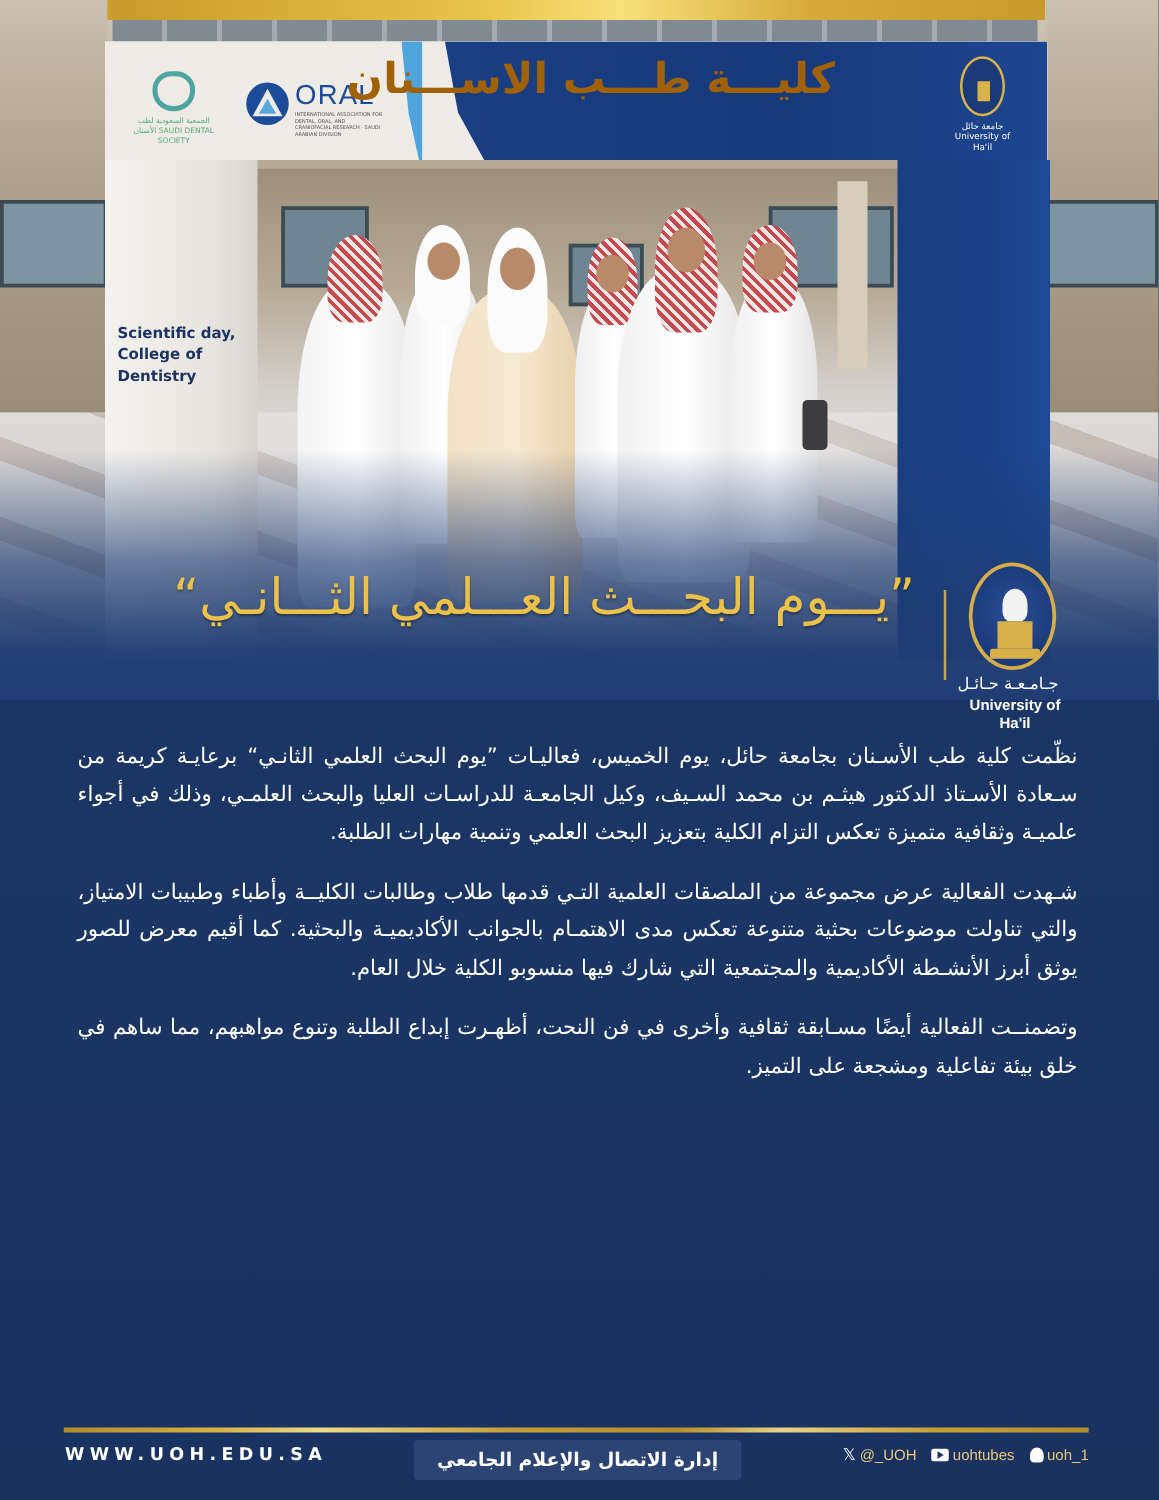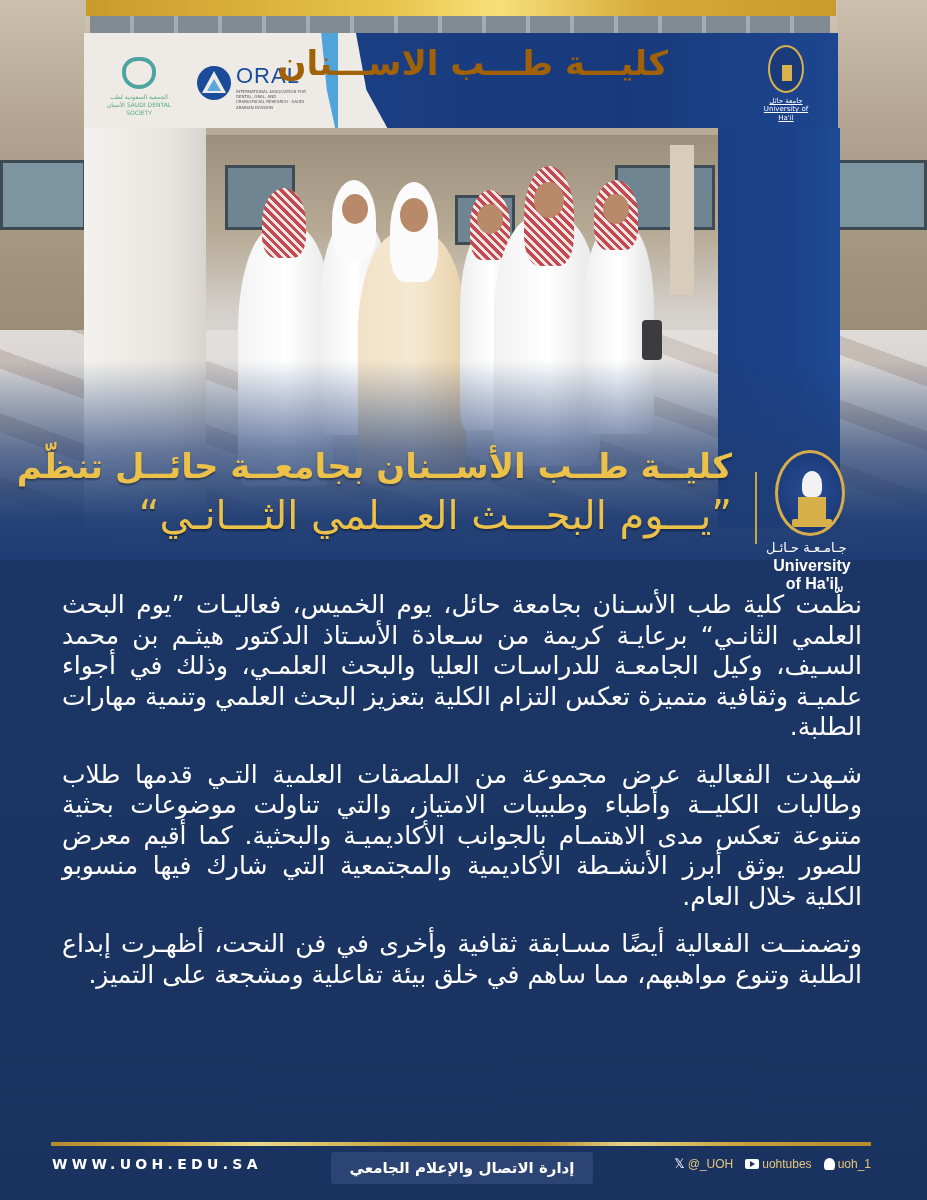--- a/index.html
+++ b/index.html
@@ -68,21 +68,21 @@
     position: absolute; right: 170px; top: 48px; font-weight: bold; font-size: 24px;
     color: #fff; direction: rtl;
   }
   .banner-uoh-logo {
     position: absolute; right: 34px; top: 12px; width: 36px; height: 48px;
     border-radius: 50% / 50%; background: #1a3a7a; border: 2px solid #d8b24a;
   }
   .banner-uoh-logo::after {
     content:""; position:absolute; left:12px; top:18px; width:10px; height:16px; background:#d8b24a;
   }
-  .banner-uoh-text { position:absolute; right:22px; top:64px; font-size:7px; color:#fff; text-align:center; width:60px; line-height:1.2;text-decoration:underline; }
+  .banner-uoh-text { position:absolute; right:22px; top:64px; font-size:7px; color:#fff; text-align:center; width:60px; line-height:1.2; }
   .iadr-logo { position:absolute; left:112px; top:32px; width:36px; height:36px; }
   .iadr-text { position:absolute; left:152px; top:30px; font-size:22px; color:#1b4c9a; font-family:"Liberation Sans", sans-serif; letter-spacing:1px; }
   .iadr-sub { position:absolute; left:152px; top:56px; font-size:4px; color:#555; width:70px; line-height:1.3; }
   .sds-logo { position:absolute; left:38px; top:24px; width:34px; height:32px;
     border: 4px solid #4da4a0; border-radius: 45% 45% 50% 50%; }
   .sds-text { position:absolute; left:20px; top:60px; font-size:6px; color:#5a7; width:70px; text-align:center; line-height:1.3; }
 
   
   .pillar-l {
     position: absolute; left: 84px; top: 128px; width: 122px; height: 400px;
@@ -120,29 +120,29 @@
   .headline-divider { position: absolute; left: 755px; top: 472px; width: 2px; height: 72px; background: #c9a44a; }
 
   .uoh-logo {
     position: absolute; left: 775px; top: 450px; width: 70px; height: 86px;
     border-radius: 50%; border: 3px solid #d5ad4a; background: radial-gradient(circle at 50% 45%, #2a4e94 0%, #1b3a7a 70%);
   }
   .uoh-flame { position:absolute; left:24px; top:18px; width:20px; height:26px; background:#f2f2f2; border-radius:50% 50% 30% 30%; }
   .uoh-base { position:absolute; left:20px; top:44px; width:28px; height:22px; background:#d7b04a; }
   .uoh-ribbon { position:absolute; left:14px; top:66px; width:40px; height:8px; background:#d7b04a; border-radius:2px; }
   .uoh-arabic { position:absolute; left:766px; top:540px; width:92px; text-align:left; font-size:13px; color:#fff; direction: rtl; }
-  .uoh-english { position:absolute; left:764px; top:557px; width:96px; text-align:center; font-size:16px; color:#fff; font-weight:bold; font-family:"Liberation Sans", sans-serif; }
+  .uoh-english { position:absolute; left:764px; top:557px; width:96px; text-align:center; font-size:12px; color:#fff; font-weight:bold; font-family:"Liberation Sans", sans-serif; }
 
   
   .article {
     position: absolute; left: 62px; top: 590px; width: 800px; direction: rtl; text-align: justify;
     text-align-last: right;
   }
   .para {
-    font-size: 25px; line-height: 30.5px; color: #ffffff; margin-bottom: 17px;
+    font-size: 17px; line-height: 30.5px; color: #ffffff; margin-bottom: 17px;
   }
 
   
   .footer-line {
     position: absolute; left: 51px; top: 1142px; width: 820px; height: 4px;
     background: linear-gradient(90deg, #b38a2c 0%, #d8b14a 15%, #e9dc8a 25%, #c49a36 45%, #b88d2e 60%, #e6d489 70%, #c89f38 85%, #b58b2d 100%);
   }
   .footer-url {
     position: absolute; left: 52px; top: 1156px; font-size: 14px; font-weight: bold;
     letter-spacing: 4.3px; color: #fff; font-family: "DejaVu Sans", sans-serif;
@@ -226,27 +226,27 @@
       <div class="iadr-text">ORAL</div>
       <div class="iadr-sub">INTERNATIONAL ASSOCIATION FOR DENTAL, ORAL, AND CRANIOFACIAL RESEARCH · SAUDI ARABIAN DIVISION</div>
       <div class="banner-swoosh"></div>
       <div class="banner-blue"></div>
       <div class="banner-line1">كليـــة طـــب الاســـنان</div>
       <div class="banner-uoh-logo"></div>
       <div class="banner-uoh-text">جامعة حائل University of Ha'il</div>
     </div>
 
     <div class="pillar-l"></div>
+    <div class="pillar-l-caption">Scientific day, College of Dentistry</div>
     <div class="pillar-r"></div>
 
     <div class="photo-fade"></div>
   </div>
 
   <div class="headline">
-    <div class="headline-line1">كليــة طــب الأســنان بجامعــة حائــل تنظّم</div>
     <div class="headline-line2">”يـــوم البحـــث العـــلمي الثـــانـي“</div>
   </div>
   <div class="headline-divider"></div>
 
   <div class="uoh-logo">
     <div class="uoh-flame"></div>
     <div class="uoh-base"></div>
     <div class="uoh-ribbon"></div>
   </div>
   <div class="uoh-arabic">جـامـعـة حـائـل</div>

